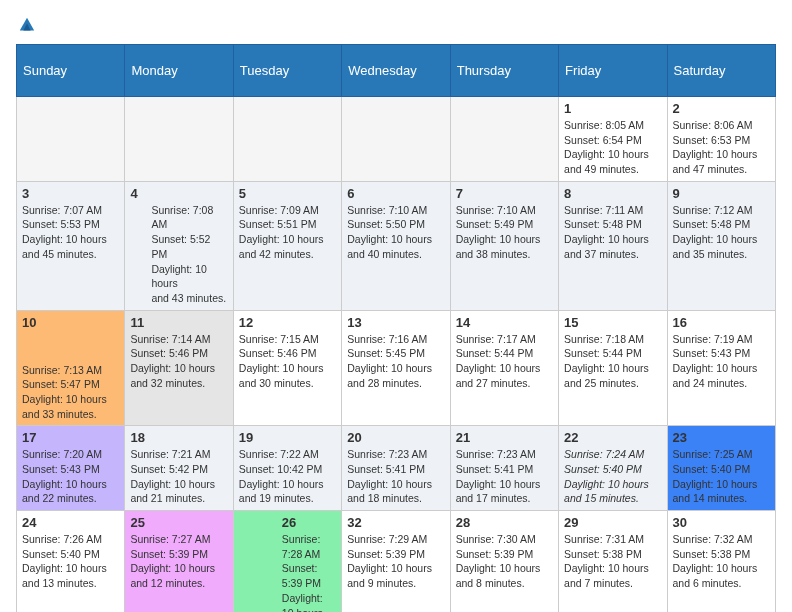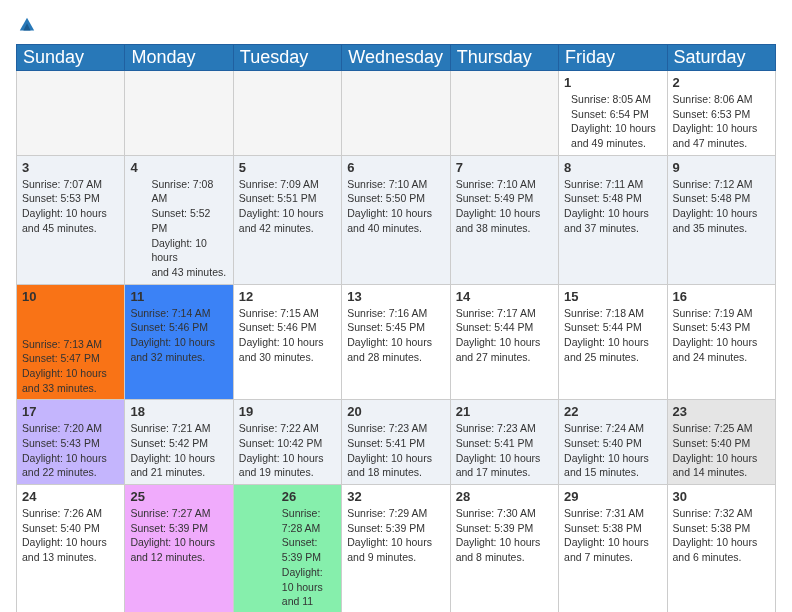--- a/index.html
+++ b/index.html
@@ -54,22 +54,22 @@
     }
     .calendar {
       width: 100%;
       border-collapse: collapse;
       border: 1px solid #ccc;
     }
     .calendar th {
       background-color: #2878b8;
       color: white;
       text-align: left;
-      padding: 2px 6px;
-      font-size: 18px;
+      padding: 18px 6px;
+      font-size: 13px;
       font-weight: normal;
       border: 1px solid #2060a0;
     }
     .calendar td {
       vertical-align: top;
       border: 1px solid #ccc;
       padding: 4px 5px;
       width: calc(100% / 7);
       min-height: 80px;
       height: 80px;
@@ -135,21 +135,21 @@
     </thead>
     <tbody id="calendar-body">
     <tr>
           <td class="empty"></td>
           <td class="empty"></td>
           <td class="empty"></td>
           <td class="empty"></td>
           <td class="empty"></td>
           <td style="background: rgb(255, 255, 255);">
             <span class="day-number">1</span>
-            <div class="day-info" style="white-space: pre-line; margin-left: 7px;">Sunrise: 8:05 AM
+            <div class="day-info" style="white-space: pre-line;">Sunrise: 8:05 AM
 Sunset: 6:54 PM
 Daylight: 10 hours
 and 49 minutes.</div>
           </td>
           <td style="background: rgb(255, 255, 255);">
             <span class="day-number">2</span>
             <div class="day-info" style="white-space: pre-line;">Sunrise: 8:06 AM
 Sunset: 6:53 PM
 Daylight: 10 hours
 and 47 minutes.</div>
@@ -200,28 +200,28 @@
           </td>
           <td style="background: rgb(238, 242, 247);">
             <span class="day-number">9</span>
             <div class="day-info" style="white-space: pre-line;">Sunrise: 7:12 AM
 Sunset: 5:48 PM
 Daylight: 10 hours
 and 35 minutes.</div>
           </td>
         </tr>
         <tr>
-          <td style="background: #f97316;">
+          <td style="background: #fdba74;">
             <span class="day-number">10</span>
             <div class="day-info" style="white-space: pre-line; margin-top: 33px;">Sunrise: 7:13 AM
 Sunset: 5:47 PM
 Daylight: 10 hours
 and 33 minutes.</div>
           </td>
-          <td style="background: #3b82f6;">
+          <td style="background: #e5e5e5;">
             <span class="day-number">11</span>
             <div class="day-info" style="white-space: pre-line;">Sunrise: 7:14 AM
 Sunset: 5:46 PM
 Daylight: 10 hours
 and 32 minutes.</div>
           </td>
           <td style="background: rgb(255, 255, 255);">
             <span class="day-number">12</span>
             <div class="day-info" style="white-space: pre-line;">Sunrise: 7:15 AM
 Sunset: 5:46 PM
@@ -288,26 +288,26 @@
           </td>
           <td style="background: rgb(238, 242, 247);">
             <span class="day-number">21</span>
             <div class="day-info" style="white-space: pre-line;">Sunrise: 7:23 AM
 Sunset: 5:41 PM
 Daylight: 10 hours
 and 17 minutes.</div>
           </td>
           <td style="background: rgb(238, 242, 247);">
             <span class="day-number">22</span>
-            <div class="day-info" style="white-space: pre-line;">Sunrise: 7:24 AM
+            <div class="day-info" style="white-space: pre-line; font-style: italic;">Sunrise: 7:24 AM
 Sunset: 5:40 PM
 Daylight: 10 hours
 and 15 minutes.</div>
           </td>
-          <td style="background: #e5e5e5;">
+          <td style="background: #3b82f6;">
             <span class="day-number">23</span>
             <div class="day-info" style="white-space: pre-line;">Sunrise: 7:25 AM
 Sunset: 5:40 PM
 Daylight: 10 hours
 and 14 minutes.</div>
           </td>
         </tr>
         <tr>
           <td style="background: rgb(255, 255, 255);">
             <span class="day-number">24</span>

